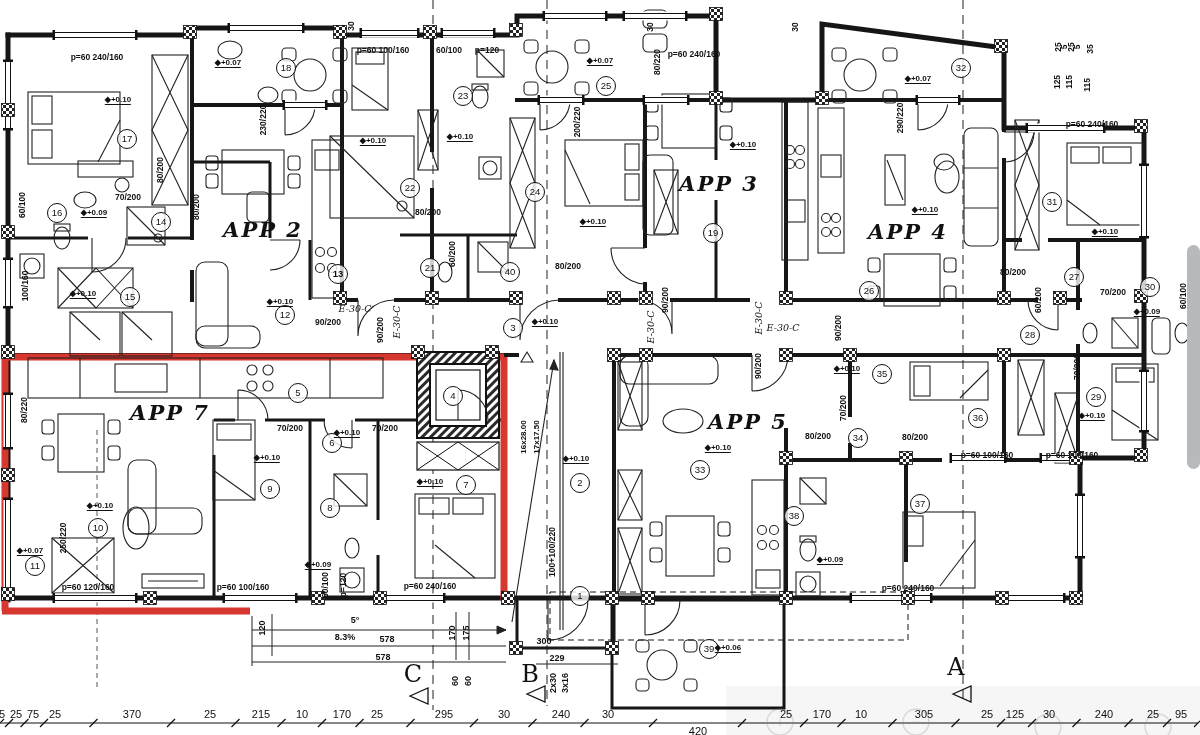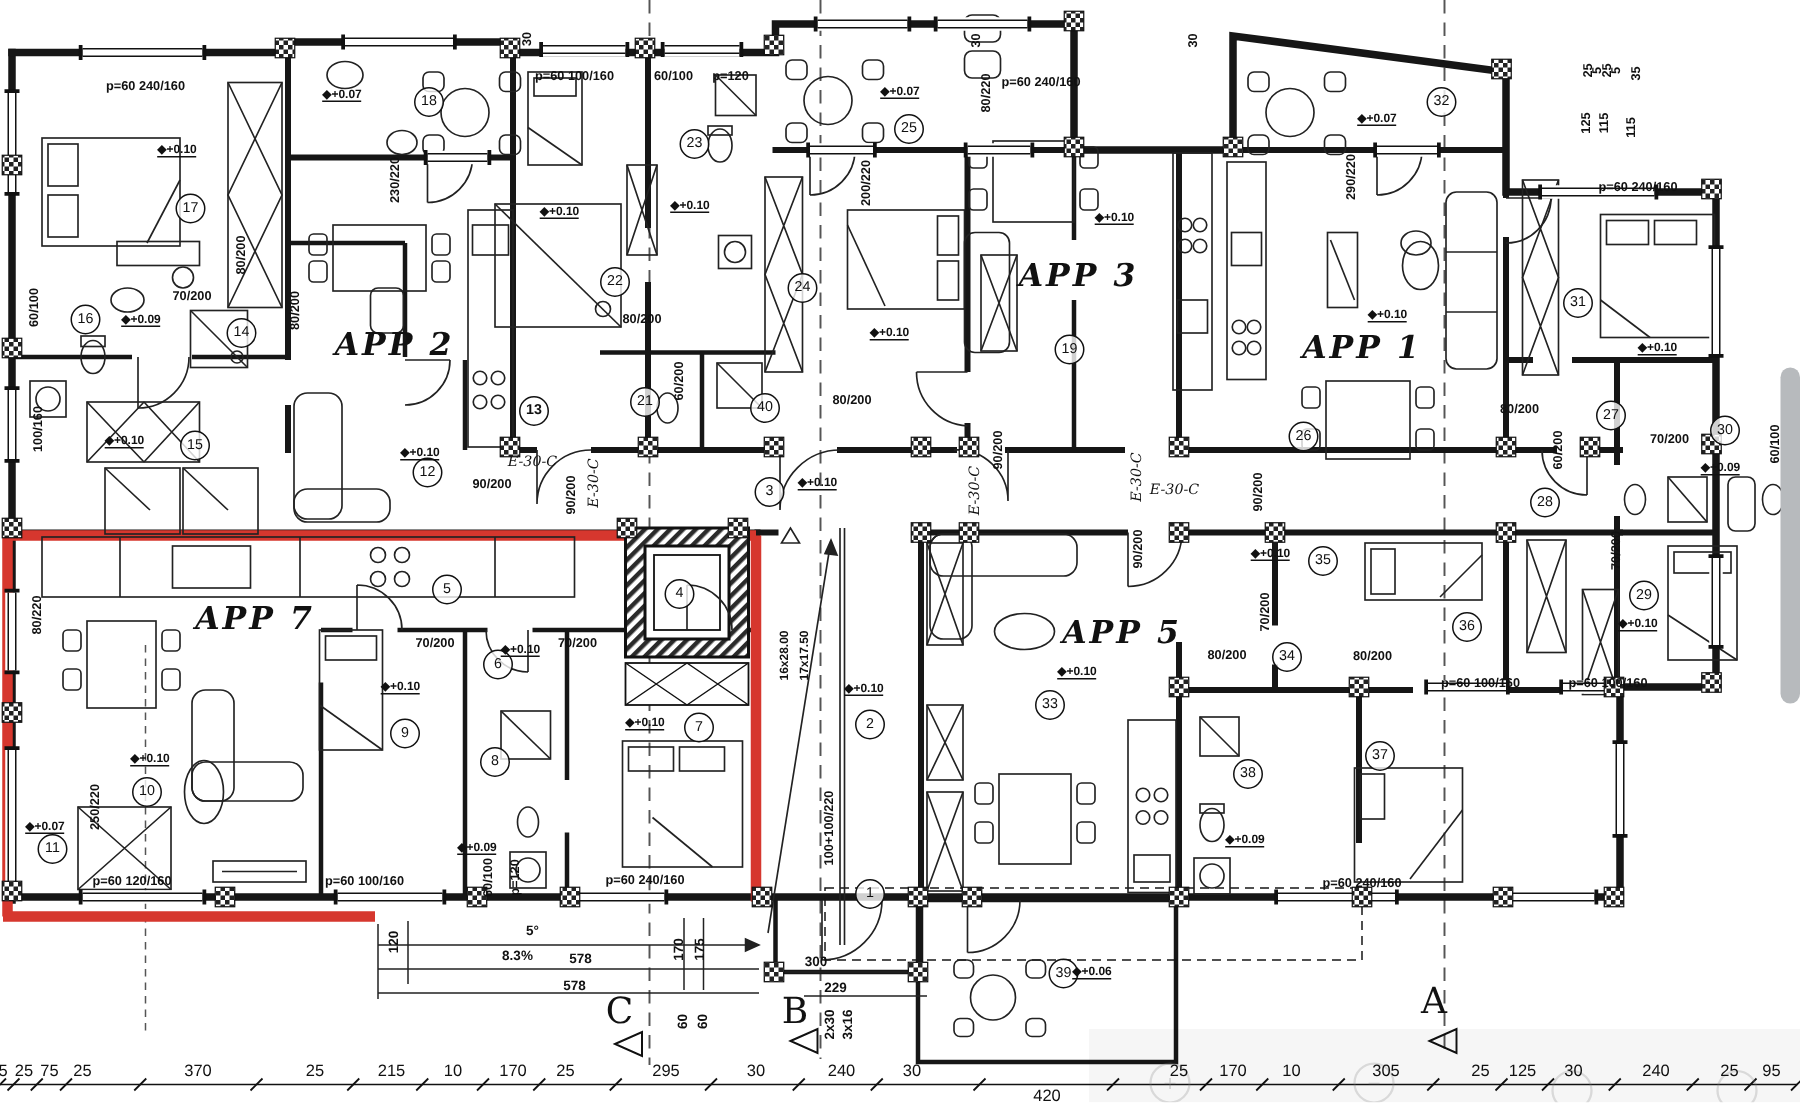--- a/index.html
+++ b/index.html
@@ -665,21 +665,21 @@
       <div class="room" style="left: 513px; top: 328px;">3</div>
       <div class="room" style="left: 453px; top: 396px;">4</div>
       <div class="room" style="left: 298px; top: 393px;">5</div>
       <div class="room" style="left: 332px; top: 443px;">6</div>
       <div class="room" style="left: 466px; top: 485px;">7</div>
       <div class="room" style="left: 330px; top: 508px;">8</div>
       <div class="room" style="left: 270px; top: 489px;">9</div>
       <div class="room" style="left: 98px; top: 528px;">10</div>
       <div class="room" style="left: 35px; top: 566px;">11</div>
       <div class="room" style="left: 285px; top: 315px;">12</div>
-      <div class="room" style="left: 356px; top: 274px; font-weight: bold;">13</div>
+      <div class="room" style="left: 338px; top: 274px; font-weight: bold;">13</div>
       <div class="room" style="left: 161px; top: 222px;">14</div>
       <div class="room" style="left: 130px; top: 297px;">15</div>
       <div class="room" style="left: 57px; top: 213px;">16</div>
       <div class="room" style="left: 127px; top: 139px;">17</div>
       <div class="room" style="left: 266px; top: 68px; margin-left: 20px;">18</div>
       <div class="room" style="left: 713px; top: 233px;">19</div>
       <div class="room" style="left: 510px; top: 272px;">40</div>
       <div class="room" style="left: 430px; top: 268px;">21</div>
       <div class="room" style="left: 410px; top: 188px;">22</div>
       <div class="room" style="left: 463px; top: 96px;">23</div>
@@ -690,26 +690,26 @@
       <div class="room" style="left: 1030px; top: 335px;">28</div>
       <div class="room" style="left: 1096px; top: 397px;">29</div>
       <div class="room" style="left: 1150px; top: 287px;">30</div>
       <div class="room" style="left: 1052px; top: 202px;">31</div>
       <div class="room" style="left: 961px; top: 68px;">32</div>
       <div class="room" style="left: 700px; top: 470px;">33</div>
       <div class="room" style="left: 858px; top: 438px;">34</div>
       <div class="room" style="left: 882px; top: 374px;">35</div>
       <div class="room" style="left: 978px; top: 418px;">36</div>
       <div class="room" style="left: 920px; top: 504px;">37</div>
-      <div class="room" style="left: 832px; top: 516px;">38</div>
+      <div class="room" style="left: 794px; top: 516px;">38</div>
       <div class="room" style="left: 709px; top: 649px;">39</div>
       <span class="lbl app" style="left: 170px; top: 412px;">APP 7</span>
       <span class="lbl app" style="left: 263px; top: 229px;">APP 2</span>
       <span class="lbl app" style="left: 719px; top: 183px;">APP 3</span>
-      <span class="lbl app" style="left: 908px; top: 231px;">APP 1</span>
+      <span class="lbl app" style="left: 908px; top: 231px;">APP 4</span>
       <span class="lbl app" style="left: 748px; top: 421px;">APP 5</span>
       <span class="lbl level" style="left: 118px; top: 100px;">◆+0.10</span>
       <span class="lbl level" style="left: 83px; top: 294px;">◆+0.10</span>
       <span class="lbl level" style="left: 373px; top: 141px;">◆+0.10</span>
       <span class="lbl level" style="left: 460px; top: 137px;">◆+0.10</span>
       <span class="lbl level" style="left: 593px; top: 222px;">◆+0.10</span>
       <span class="lbl level" style="left: 743px; top: 145px;">◆+0.10</span>
       <span class="lbl level" style="left: 925px; top: 210px;">◆+0.10</span>
       <span class="lbl level" style="left: 280px; top: 302px;">◆+0.10</span>
       <span class="lbl level" style="left: 545px; top: 322px;">◆+0.10</span>

